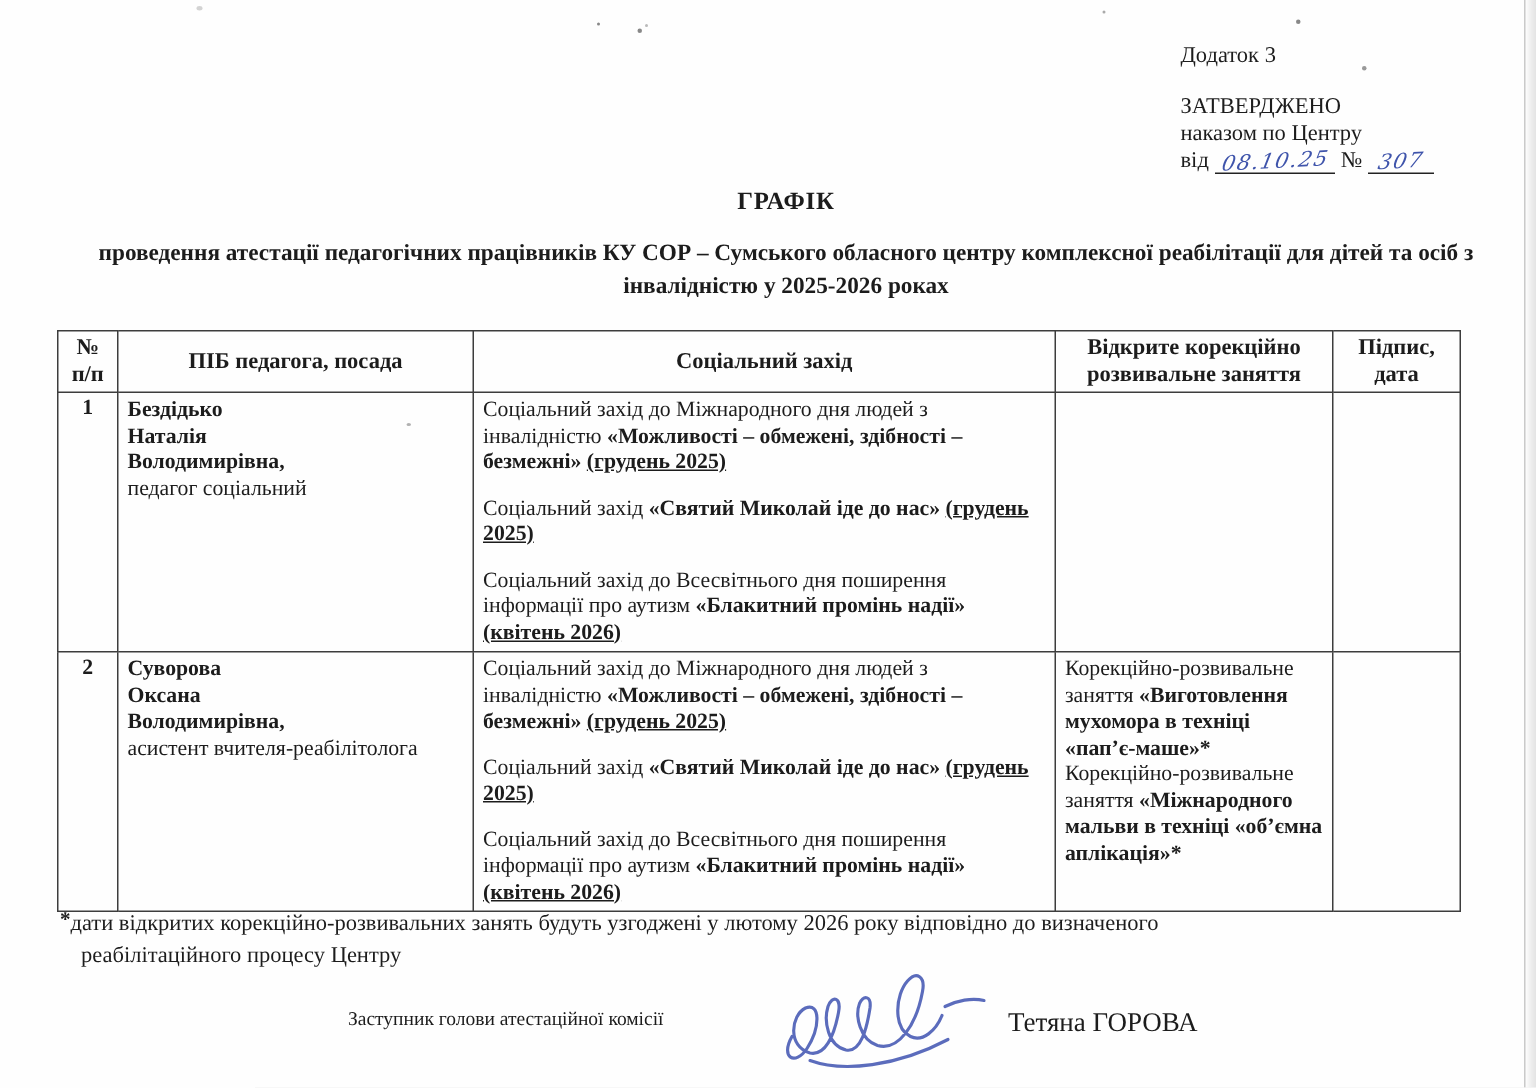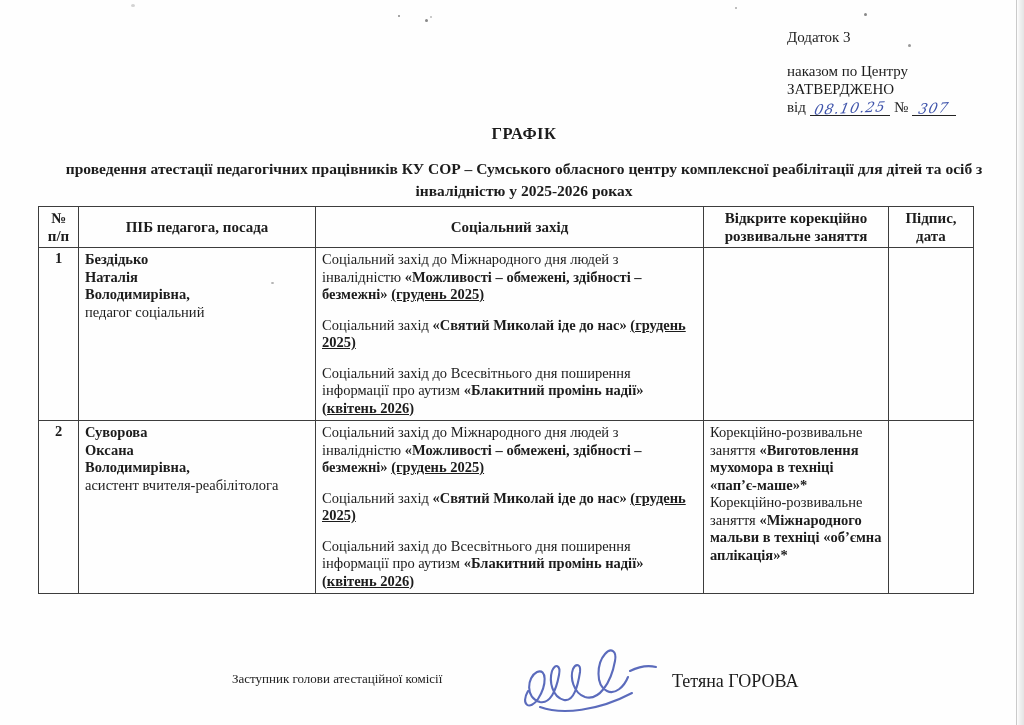--- a/index.html
+++ b/index.html
@@ -27,21 +27,21 @@
     display:inline-block;transform:skewX(-14deg) rotate(-3deg);font-size:14px;letter-spacing:1px;
   }
   .nbsp{display:inline-block;width:4px;}
 
   
   .title-block{position:absolute;left:0;top:124px;width:1024px;text-align:center;font-weight:bold;padding-left:12px;}
   .title-block .heading{font-size:16.5px;letter-spacing:.5px;}
   .title-block .subtitle{width:944px;margin:14px auto 0;font-size:15.5px;line-height:21.5px;}
 
   
-  .table-wrap{position:absolute;left:38px;top:206px;}
+  .table-wrap{position:absolute;left:38px;top:220px;}
   table{border-collapse:collapse;table-layout:fixed;width:935px;}
   col.c1{width:40px;}col.c2{width:237px;}col.c3{width:388px;}col.c4{width:185px;}col.c5{width:85px;}
   th,td{border:1.6px solid #3d3d3d;}
   th{font-size:15px;font-weight:bold;text-align:center;vertical-align:middle;line-height:18px;padding:2px 4px;height:34px;}
   td{vertical-align:top;font-size:14.5px;line-height:17.5px;padding:3px 6px 3px 6px;}
   tr.r1{height:167px;}
   tr.r2{height:170px;}
   td.num{text-align:center;font-weight:bold;padding-top:2px;}
   .para{min-height:17.5px;}
   .para.gap{margin-bottom:13px;}
@@ -70,22 +70,22 @@
   <div class="speck" style="left:398px;top:15px;width:2px;height:2px;"></div>
   <div class="speck" style="left:425px;top:19px;width:3px;height:3px;"></div>
   <div class="speck" style="left:430px;top:16px;width:2px;height:2px;opacity:.4;"></div>
   <div class="speck" style="left:735px;top:7px;width:2px;height:2px;opacity:.5;"></div>
   <div class="speck" style="left:864px;top:13px;width:3px;height:3px;"></div>
   <div class="speck" style="left:908px;top:44px;width:3px;height:3px;opacity:.6;"></div>
   <div class="speck" style="left:271px;top:282px;width:3px;height:2px;opacity:.45;"></div>
 
   <div class="corner">
     <div class="appendix">Додаток 3</div>
+    <div>ЗАТВЕРДЖЕНО</div>
     <div>наказом по Центру</div>
-    <div>ЗАТВЕРДЖЕНО</div>
     <div class="from-line">
       <span>від</span><span class="nbsp"></span><span class="hand-slot date"><span class="hand">08.10.25</span></span><span class="nbsp"></span><span>№</span><span class="nbsp"></span><span class="hand-slot num"><span class="hand">307</span></span>
     </div>
   </div>
 
   <div class="title-block">
     <div class="heading">ГРАФІК</div>
     <div class="subtitle">проведення атестації педагогічних працівників КУ СОР – Сумського обласного центру комплексної реабілітації для дітей та осіб з інвалідністю у 2025-2026 роках</div>
   </div>
 
@@ -140,20 +140,21 @@
           <td>
               <div class="para"><span>Корекційно-розвивальне заняття </span><span class="b">«Виготовлення мухомора в техніці «пап’є-маше»*</span></div>
               <div class="para"><span>Корекційно-розвивальне заняття </span><span class="b">«Міжнародного мальви в техніці «об’ємна аплікація»*</span></div>
             </td>
           <td></td>
         </tr>
       </tbody>
     </table>
   </div>
 
+  <div class="footnote"><span class="star">*</span><span>дати відкритих корекційно-розвивальних занять будуть узгоджені у лютому 2026 року відповідно до визначеного реабілітаційного процесу Центру</span></div>
 
   <div class="sig-label">Заступник голови атестаційної комісії</div>
   <svg class="sig-svg" width="150" height="74" viewBox="0 0 150 74">
     <g fill="none" stroke="#4a5cb5" stroke-width="2.1" stroke-linecap="round" opacity="0.9">
       <path d="M14,50 C6,64 16,70 24,58 C33,44 33,27 23,31 C13,36 11,57 26,61 C36,63 42,50 45,34 C47,24 41,22 38,30 C35,40 38,56 50,59 C60,61 64,44 66,31 C67,23 62,22 59,28 C56,36 59,52 71,56 C85,60 97,42 101,20 C103,10 97,6 91,13 C83,22 81,44 93,50 C101,54 110,46 114,36"></path>
       <path d="M26,66 C48,74 84,70 118,52"></path>
       <path d="M116,30 C124,26 134,24 142,26"></path>
     </g>
   </svg>
   <div class="sig-name">Тетяна ГОРОВА</div>

